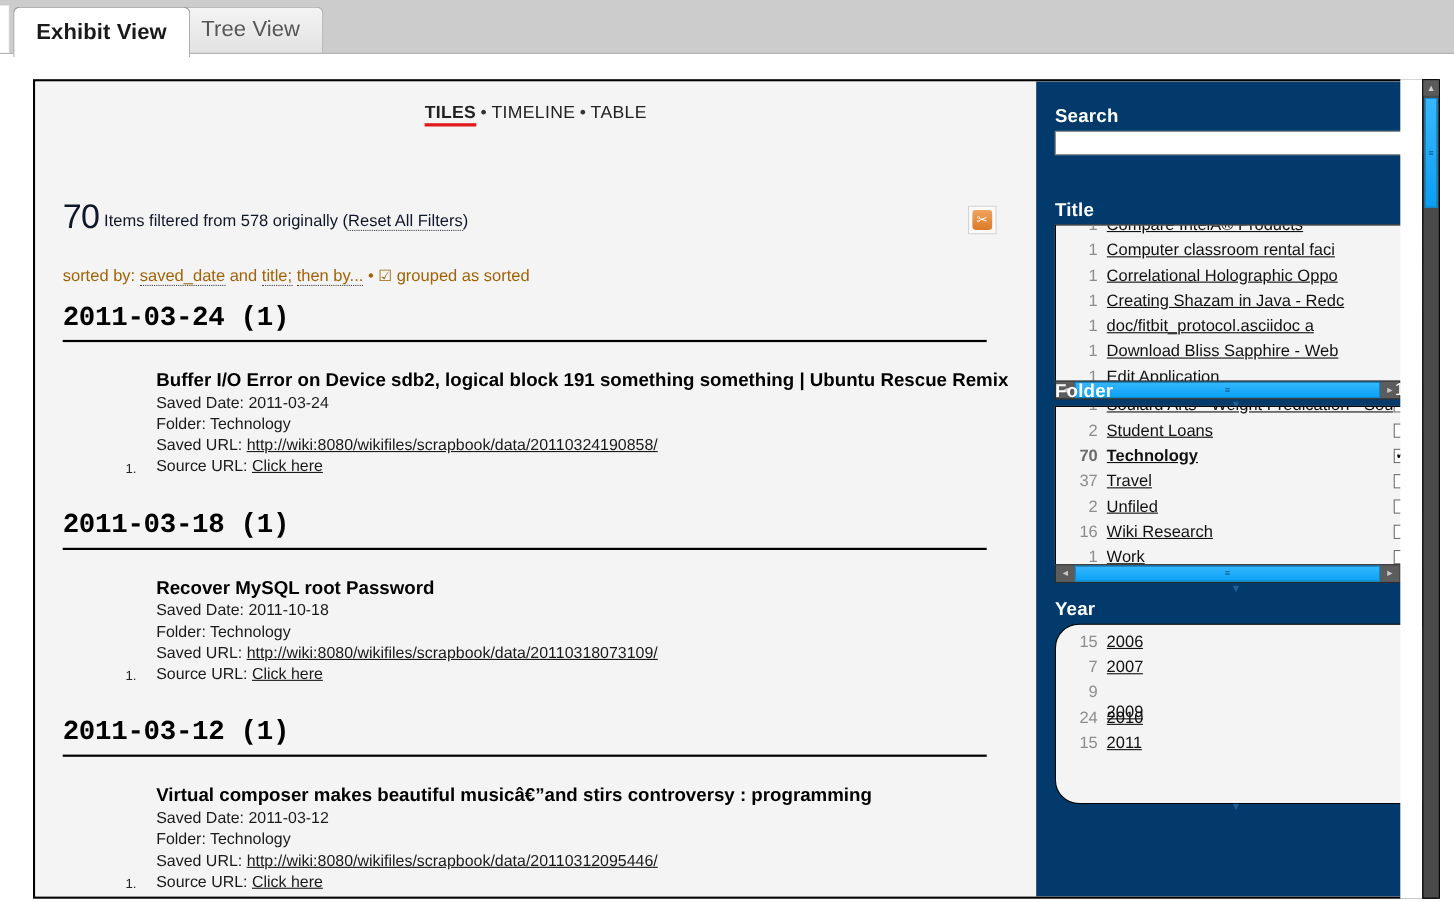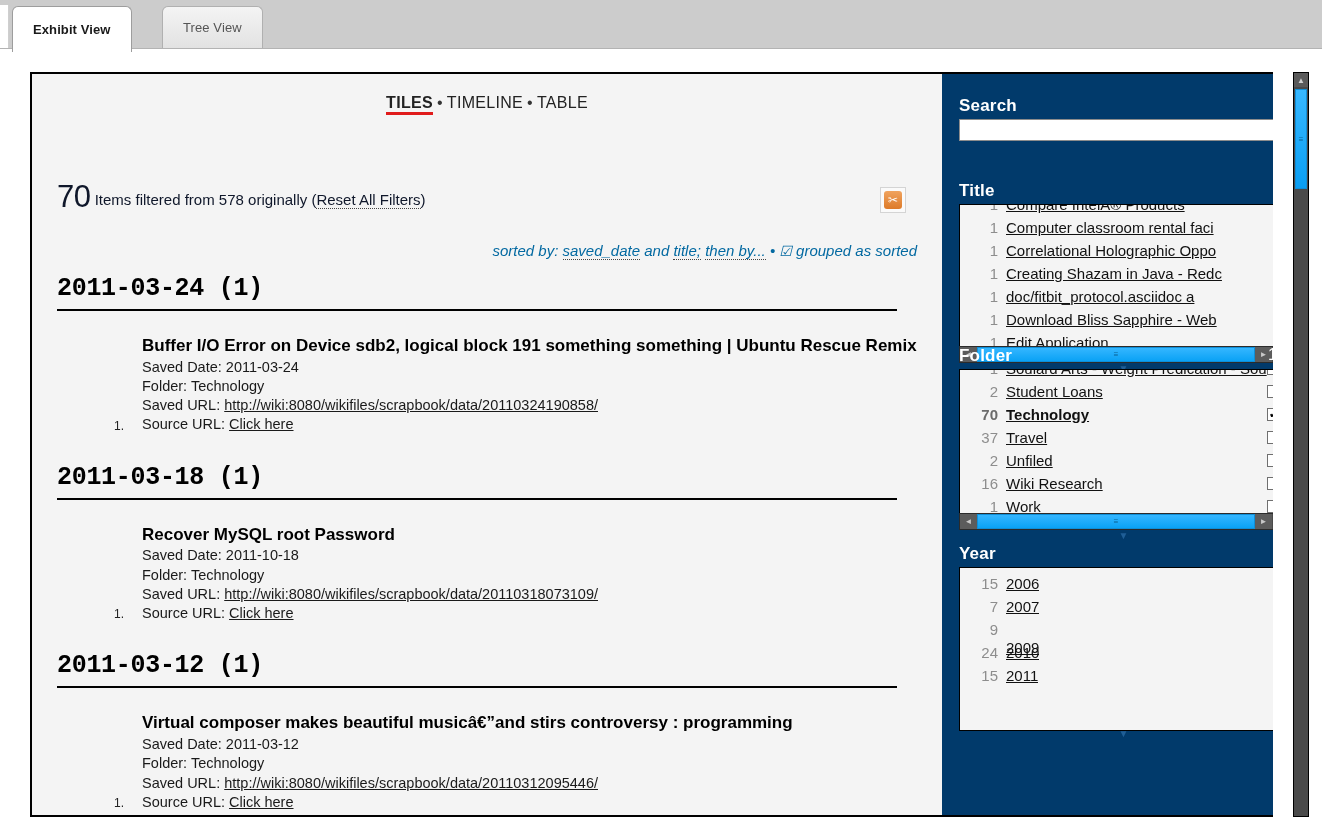--- a/index.html
+++ b/index.html
@@ -25,21 +25,21 @@
     background:#ffffff;border-right:1px solid #cfcfcf;
   }
   .tab{
     position:absolute;top:6px;height:42px;
     box-sizing:border-box;
     border:1px solid #b0b0b0;
     border-bottom:none;
     border-radius:6px 6px 0 0;
     display:flex;align-items:center;justify-content:center;
     padding:0 20px;
-    font-size:13px;
+    font-size:20px;
     letter-spacing:.1px;
   }
   .tab.active{
     left:12px;
     background:#ffffff;
     color:#1a1a1a;
     font-weight:600;
     z-index:3;
     height:46px;
     border-color:#9d9d9d;
@@ -100,21 +100,21 @@
     font-size:31px;font-weight:500;vertical-align:-2px;
     letter-spacing:-.5px;
   }
   .countline .lbl{font-size:15px;}
   .dotlink{
     border-bottom:1px dotted #444;
     cursor:pointer;
   }
   .sortline{
     position:absolute;left:25px;top:168px;width:860px;
-    text-align:right;font-size:15px;color:#0369a1;font-style:italic;
+    text-align:left;font-size:15px;color:#a16207;
   }
   .sortline .chk{font-size:14px;}
 
   
   .scrollarea{
     position:absolute;left:0;top:200px;width:910px;height:541px;
     overflow:hidden;
   }
   .group{padding:0 0 0 0;}
   .grouphead{
@@ -495,21 +495,21 @@
         <div class="btn">◄</div>
         <div class="thumb" style="width:278px;">≡</div>
         <div class="btn">►</div>
         <div class="corner"></div>
       </div>
       <div class="downcaret" style="top:186px;">▼</div>
     </div>
 
     <div class="facet" style="top:470px;">
       <div class="facet-title">Year</div>
-      <div class="listbox" style="height:164px;">
+      <div class="listbox" style="height:164px;border-radius:22px;">
         <div class="rows" style="position:relative;top:0;padding-top:4px;width:348px;">
           <div class="frow">
             <div class="fcount">15</div>
             <div class="flabel" style="flex:0 0 auto;">2006</div>
           </div>
           <div class="frow">
             <div class="fcount">7</div>
             <div class="flabel" style="flex:0 0 auto;">2007</div>
           </div>
           <div class="frow">

